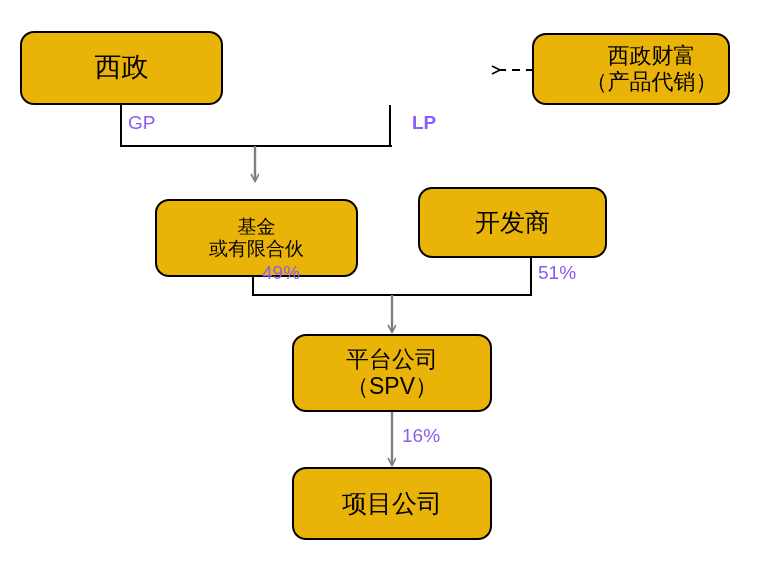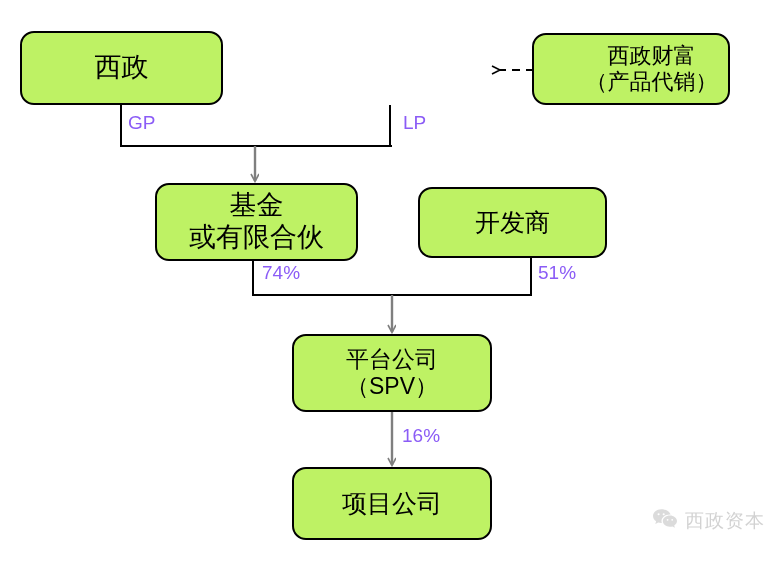--- a/index.html
+++ b/index.html
@@ -13,47 +13,47 @@
     height: 561px;
     background: #ffffff;
     font-family: "Liberation Sans", "DejaVu Sans", sans-serif;
     overflow: hidden;
   }
   .node {
     position: absolute;
     box-sizing: border-box;
     border: 2px solid #000000;
     border-radius: 14px;
-    background: #bef264;
+    background: #eab308;
     display: flex;
     align-items: center;
     justify-content: center;
     text-align: center;
     color: #000000;
     line-height: 1.18;
     white-space: pre-line;
     z-index: 3;
   }
   .n-xizheng      { left: 20px;  top: 31px;  width: 203px; height: 74px; font-size: 27px; }
   .n-trust        { left: 293px; top: 33px;  width: 200px; height: 72px; font-size: 25px; }
   .n-wealth       { left: 532px; top: 33px;  width: 198px; height: 72px; font-size: 22px; padding-left: 41px; }
-  .n-fund         { left: 155px; top: 183px; width: 203px; height: 78px; font-size: 27px; }
+  .n-fund         { left: 155px; top: 199px; width: 203px; height: 78px; font-size: 19px; }
   .n-developer    { left: 418px; top: 187px; width: 189px; height: 71px; font-size: 25px; }
   .n-spv          { left: 292px; top: 334px; width: 200px; height: 78px; font-size: 23px; }
   .n-project      { left: 292px; top: 467px; width: 200px; height: 73px; font-size: 25px; }
 
   .edge-label {
     position: absolute;
     font-size: 19px;
     color: #8b5cf6;
     white-space: nowrap;
     z-index: 4;
   }
   .lbl-gp      { left: 128px; top: 112px; }
-  .lbl-lp      { left: 403px; top: 112px; }
+  .lbl-lp      { left: 412px; top: 112px; font-weight: bold; }
   .lbl-49      { left: 262px; top: 262px; }
   .lbl-51      { left: 538px; top: 262px; text-align: right; }
   .lbl-100     { left: 402px; top: 425px; }
 
   svg.wires {
     position: absolute;
     left: 0; top: 0;
     width: 784px; height: 561px;
     z-index: 1;
   }
@@ -134,36 +134,18 @@
 
   <div class="node n-developer">开发商</div>
 
   <div class="node n-project">项目公司</div>
 
   <div class="node n-spv">平台公司
 （SPV）</div>
 
   <div class="edge-label lbl-gp">GP</div>
   <div class="edge-label lbl-lp">LP</div>
-  <div class="edge-label lbl-49">74%</div>
+  <div class="edge-label lbl-49">49%</div>
   <div class="edge-label lbl-51">51%</div>
   <div class="edge-label lbl-100">16%</div>
 
-  <div class="watermark">
-    <span class="wm-icon">
-      <svg width="26" height="22" viewBox="0 0 26 22" xmlns="http://www.w3.org/2000/svg">
-        <path d="M9.2,1.2 C4.6,1.2 1,4.3 1,8.0 C1,10.1 2.2,12.0 4.1,13.3 L3.3,16.0 L6.3,14.5
-                 C7.2,14.8 8.2,14.9 9.2,14.9 C9.4,14.9 9.6,14.9 9.8,14.9
-                 C9.6,14.3 9.5,13.7 9.5,13.0 C9.5,9.3 13.2,6.4 17.7,6.4
-                 C18.0,6.4 18.3,6.4 18.6,6.5 C17.8,3.4 13.9,1.2 9.2,1.2 Z" fill="#8a8a8a"></path>
-        <circle cx="6.6" cy="6.3" r="1.05" fill="#ffffff"></circle>
-        <circle cx="11.7" cy="6.3" r="1.05" fill="#ffffff"></circle>
-        <path d="M25,13.1 C25,10.0 21.8,7.5 17.9,7.5 C14.0,7.5 10.8,10.0 10.8,13.1
-                 C10.8,16.2 14.0,18.7 17.9,18.7 C18.8,18.7 19.6,18.6 20.4,18.4
-                 L22.9,19.7 L22.2,17.4 C23.9,16.4 25,14.9 25,13.1 Z" fill="#8a8a8a"></path>
-        <circle cx="15.6" cy="11.8" r="0.9" fill="#ffffff"></circle>
-        <circle cx="20.2" cy="11.8" r="0.9" fill="#ffffff"></circle>
-      </svg>
-    </span>
-    <span class="wm-text">西政资本</span>
-  </div>
 
 </div>
 
 </body></html>

